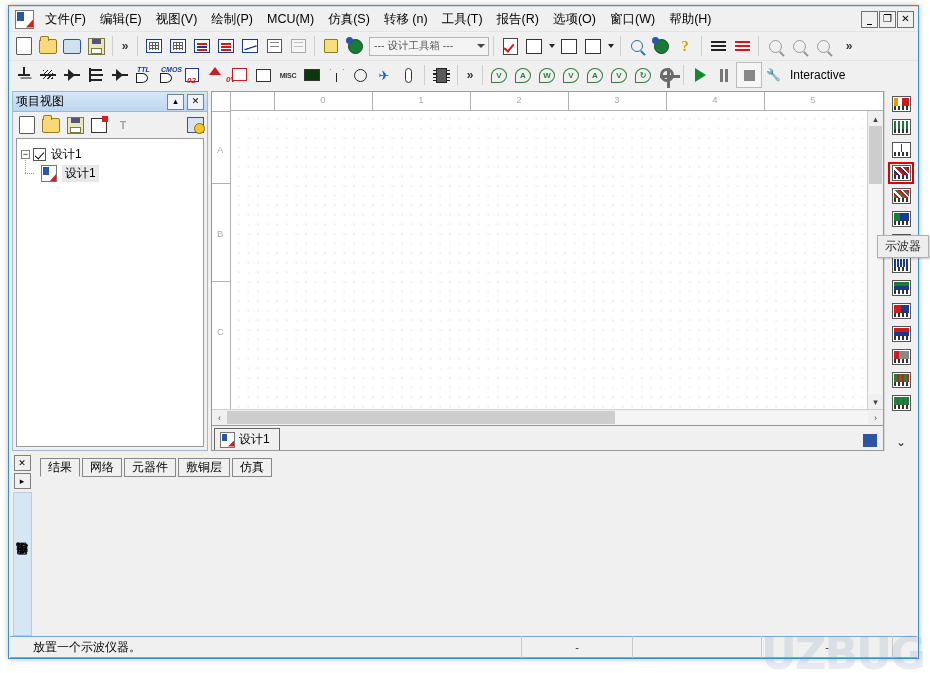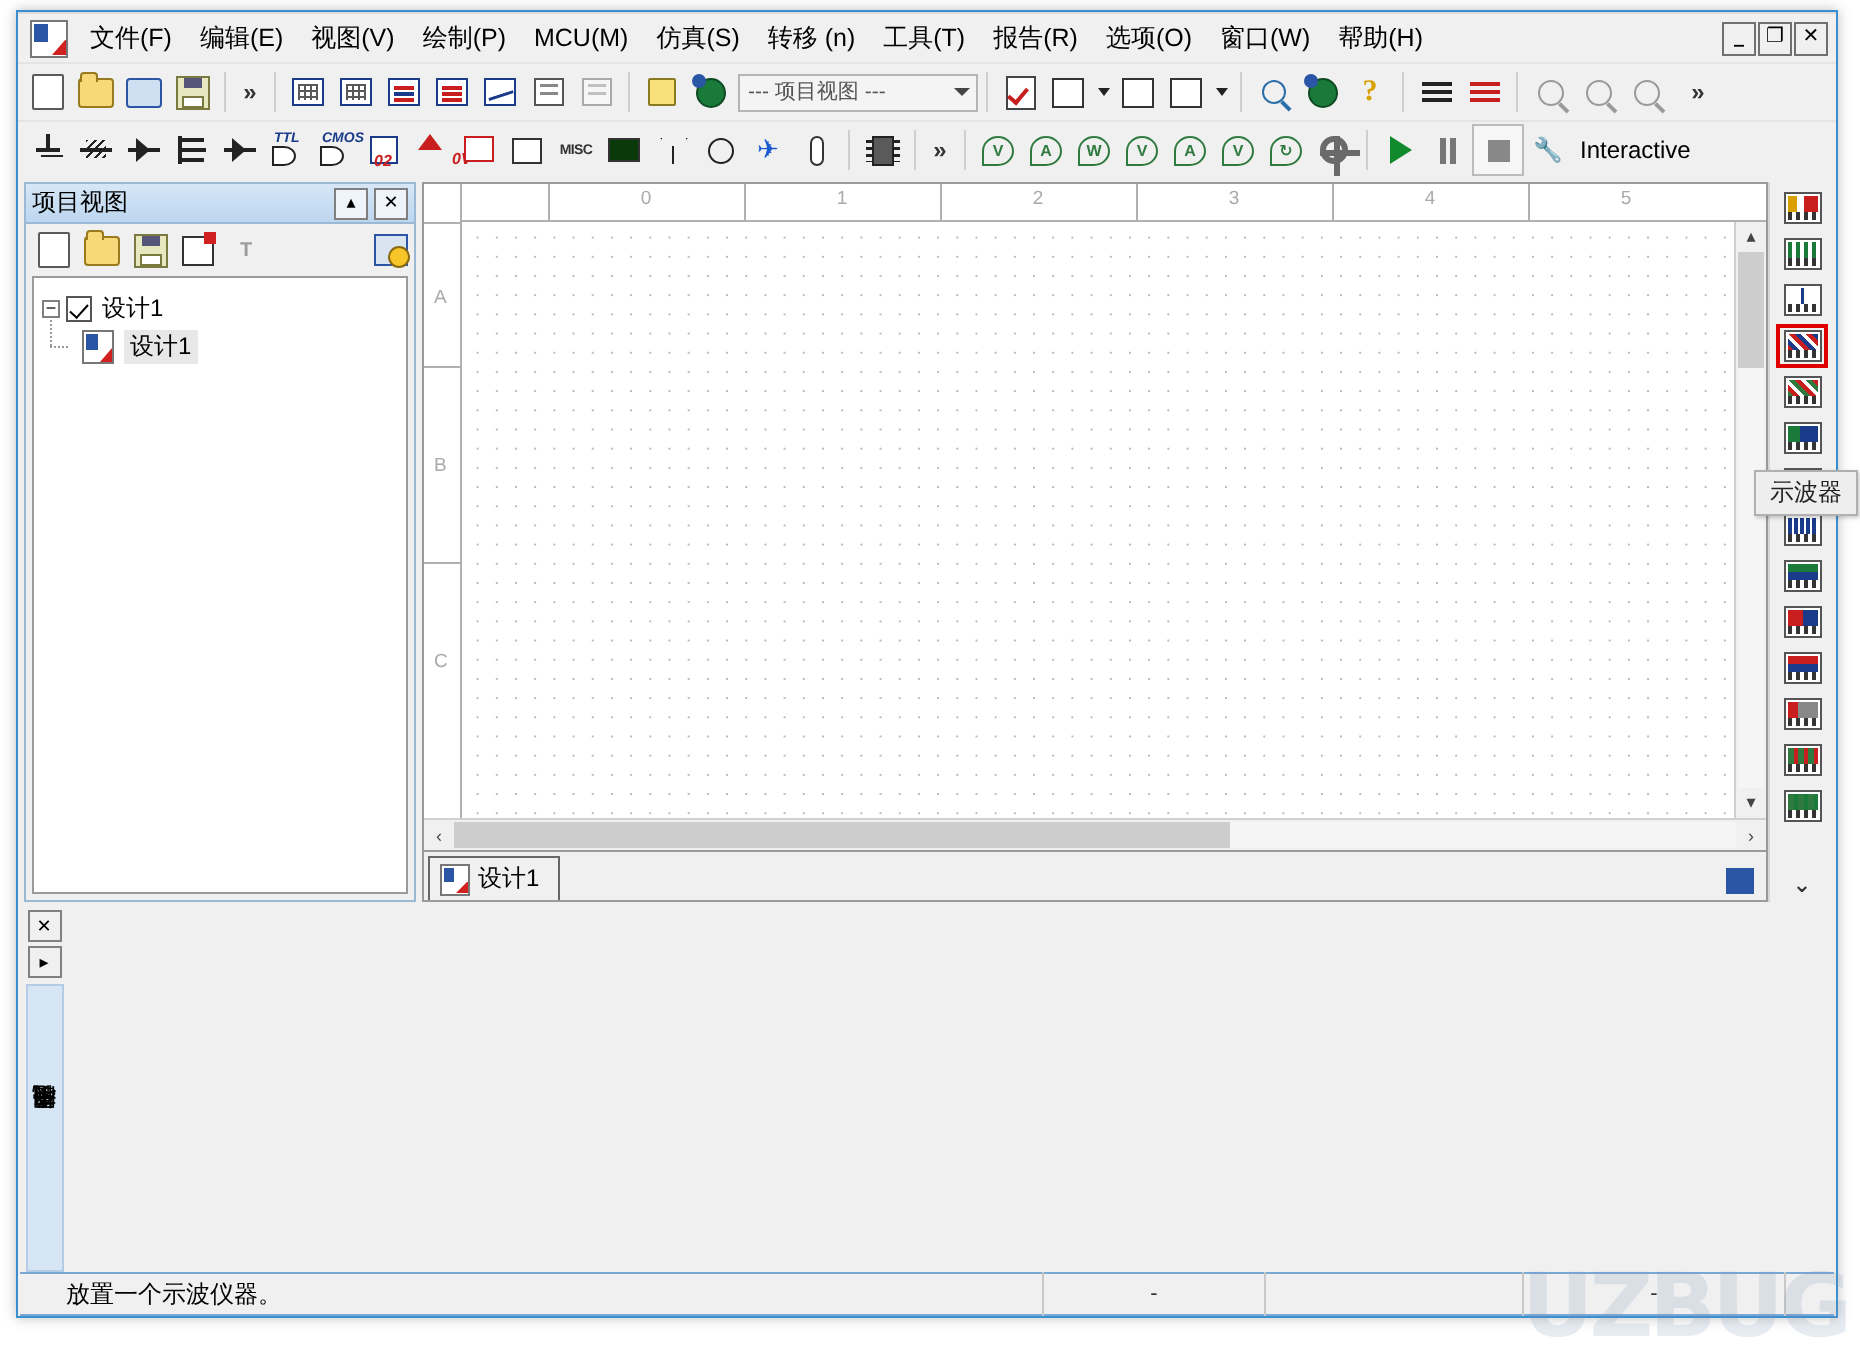--- a/index.html
+++ b/index.html
@@ -442,21 +442,21 @@
         <span class="ico ico-calc" style="opacity:.45"></span>
       </div>
     <div class="tb-sep"></div>
     <div class="tb-btn">
         <span class="ico ico-page" style="height:12px;width:12px;background:#f7e07a;border-color:#8a7a20"></span>
       </div>
     <div class="tb-btn">
         <span class="ico ico-globe"></span>
       </div>
     <div class="combo">
-      <span>--- 项目视图 ---</span>
+      <span>--- 设计工具箱 ---</span>
       <span class="cbarrow"></span>
     </div>
     <div class="tb-sep"></div>
     <div class="tb-btn">
       <span class="ico" style="width:13px;height:15px;border:1.3px solid #444;background:#fff;position:relative">
         <i style="position:absolute;left:2px;top:3px;width:4px;height:8px;border:solid #c81e1e;border-width:0 2px 2px 0;transform:rotate(40deg);display:block"></i>
       </span>
       </div>
     <div class="tb-btn">
       <span class="ico" style="width:14px;height:13px;border:1.3px solid #333;background:#fff"></span>
@@ -833,20 +833,27 @@
 
   <div id="bottom-dock">
     <div id="ss-side">
       <div class="sb">✕</div>
       <div class="sb">▸</div>
       <div id="ss-vtitle">
         <span>电子表格视图</span>
       </div>
     </div>
     <div id="ss-main">
+      <div id="ss-tabs">
+        <div class="sstab active">结果</div>
+        <div class="sstab">网络</div>
+        <div class="sstab">元器件</div>
+        <div class="sstab">敷铜层</div>
+        <div class="sstab">仿真</div>
+      </div>
     </div>
   </div>
 
   <div id="statusbar">
     <div id="status-text" style="flex:1 1 auto">放置一个示波仪器。</div>
     <div class="status-cell" style="width:110px">-</div>
     <div class="status-cell" style="width:128px"></div>
     <div class="status-cell" style="width:130px">-</div>
     <div class="status-cell" style="width:24px"></div>
   </div>

